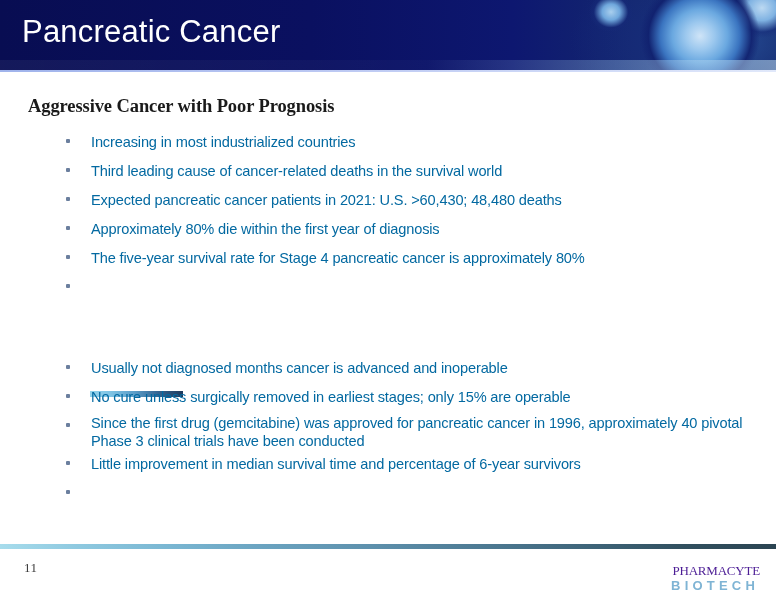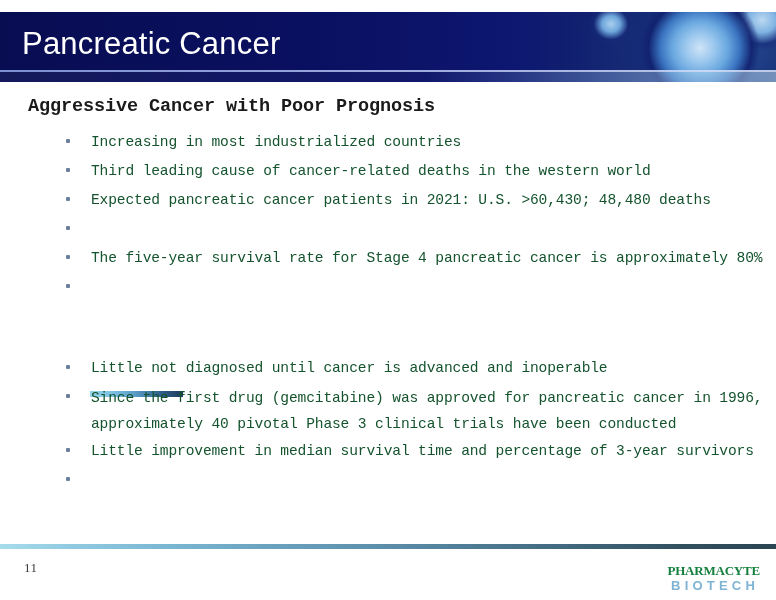--- a/index.html
+++ b/index.html
@@ -26,21 +26,20 @@
 
   
   .header {
     position: absolute;
     left: 0;
     top: 0;
     width: 776px;
     height: 70px;
     background: #0a1060;
     overflow: hidden;
-    margin-top: 12px;
   }
   .header-bg {
     position: absolute;
     inset: 0;
     background:
       radial-gradient(ellipse 60px 58px at 700px 36px,
          #cfe4f7 0%, #9cc8ee 24%, #6aa8e0 46%, #3a74c0 66%, rgba(16,32,110,0.85) 86%, rgba(10,16,96,0) 100%),
       radial-gradient(ellipse 22px 20px at 611px 12px,
          #a9cfee 0%, #6fa7dc 40%, rgba(22,42,120,0.7) 78%, rgba(10,16,96,0) 100%),
       radial-gradient(ellipse 34px 30px at 762px 8px,
@@ -87,21 +86,21 @@
   .content {
     position: absolute;
     left: 0;
     top: 72px;
     width: 776px;
   }
   .section-heading {
     position: absolute;
     left: 28px;
     top: 24px;
-    font-family: Liberation Mono, monospace;
+    font-family: Liberation Serif, serif;
     font-size: 18.5px;
     font-weight: bold;
     color: #1a1a1a;
     letter-spacing: -0.1px;
     white-space: nowrap;
   }
 
   .bullet-group {
     position: absolute;
     left: 0;
@@ -123,28 +122,28 @@
     left: 66px;
     top: 11px;
     width: 4px;
     height: 4px;
     background: #6b7f9e;
     border-radius: 1px;
   }
   .bullet .btext {
     display: block;
     margin-left: 25px;
-    font-family: Liberation Mono, monospace;
+    font-family: Liberation Sans, sans-serif;
     font-size: 14.6px;
     line-height: 29px;
-    color: #14532d;
+    color: #0369a1;
     letter-spacing: -0.15px;
     white-space: pre-wrap;
   }
-  .bullet.two-line .btext { line-height: 26px; padding-top: 2px; }
+  .bullet.two-line .btext { line-height: 18px; padding-top: 2px; }
 
   
   .accent-rule {
     position: absolute;
     left: 90px;
     top: 319px;
     width: 93px;
     height: 6px;
     background: linear-gradient(90deg, #93d3ec 0%, #7ec3e4 22%, #5b9dc8 48%, #33628f 74%, #1d3a5c 100%);
   }
@@ -181,22 +180,22 @@
     position: absolute;
     left: 632px;
     top: 559px;
     width: 128px;
     text-align: right;
   }
   .logo-main {
     display: block;
     font-family: "Liberation Serif", serif;
     font-size: 19px;
-    font-weight: bold;
-    color: #15803d;
+    font-weight: normal;
+    color: #4c1d95;
     letter-spacing: -0.2px;
     line-height: 20px;
     font-variant: small-caps;
     text-transform: lowercase;
   }
   .logo-sub {
     display: block;
     font-family: "Liberation Sans", sans-serif;
     font-size: 13px;
     font-weight: bold;
@@ -224,62 +223,67 @@
 
     <div class="bullet-group group-a">
 
       <div class="bullet">
         <span class="dot"></span>
         <span class="btext">Increasing in most industrialized countries</span>
       </div>
 
       <div class="bullet">
         <span class="dot"></span>
-        <span class="btext">Third leading cause of cancer-related deaths in the western world</span>
+        <span class="btext">Third leading cause of cancer-related deaths in the survival world</span>
       </div>
 
       <div class="bullet">
         <span class="dot"></span>
         <span class="btext">Expected pancreatic cancer patients in 2021: U.S. &gt;60,430; 48,480 deaths</span>
       </div>
 
       <div class="bullet">
         <span class="dot"></span>
+        <span class="btext">Approximately 80% die within the first year of diagnosis</span>
       </div>
 
       <div class="bullet">
         <span class="dot"></span>
         <span class="btext">The five-year survival rate for Stage 4 pancreatic cancer is approximately 80%</span>
       </div>
 
       <div class="bullet">
         <span class="dot"></span>
       </div>
 
 
     </div>
 
     <div class="accent-rule"></div>
 
     <div class="bullet-group group-b">
 
       <div class="bullet">
         <span class="dot"></span>
-        <span class="btext">Little not diagnosed until cancer is advanced and inoperable</span>
-      </div>
-
+        <span class="btext">Usually not diagnosed months cancer is advanced and inoperable</span>
+      </div>
+
+      <div class="bullet">
+        <span class="dot"></span>
+        <span class="btext">No cure unless surgically removed in earliest stages; only 15% are operable</span>
+      </div>
 
       <div class="bullet two-line">
         <span class="dot"></span>
         <span class="btext">Since the first drug (gemcitabine) was approved for pancreatic cancer in 1996, approximately 40 pivotal Phase 3 clinical trials have been conducted</span>
       </div>
 
       <div class="bullet">
         <span class="dot"></span>
-        <span class="btext">Little improvement in median survival time and percentage of 3-year survivors</span>
+        <span class="btext">Little improvement in median survival time and percentage of 6-year survivors</span>
       </div>
 
       <div class="bullet">
         <span class="dot"></span>
       </div>
 
     </div>
 
   </div>
 

